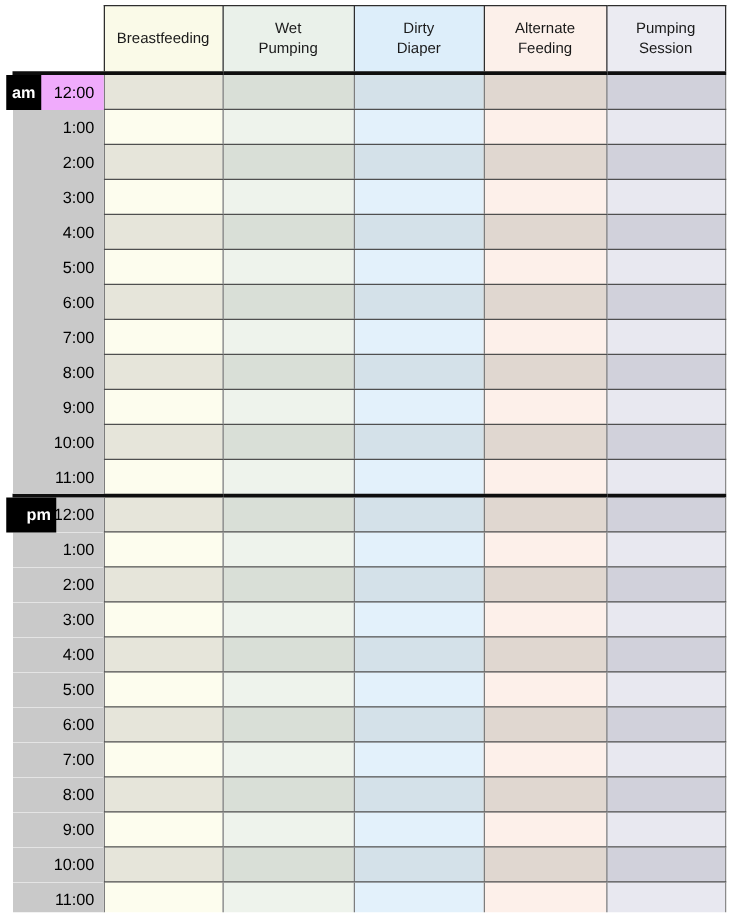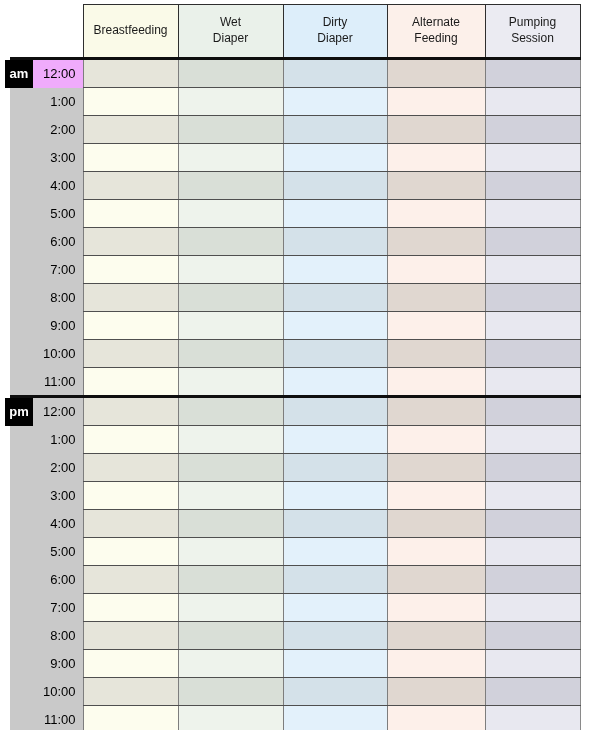--- a/index.html
+++ b/index.html
@@ -52,21 +52,21 @@
         <col style="width:105px">
       <col style="width:104px">
         <col style="width:98px">
         <col style="width:95px">
     </colgroup>
     <thead>
       <tr>
         <th class="corner"></th>
         <th class="col-header" style="background: rgb(250, 250, 232);">Breastfeeding</th>
         <th class="col-header" style="background: rgb(234, 241, 234);">Wet
-Diaper</th>
+Pumping</th>
         <th class="col-header" style="background: rgb(221, 238, 250);">Dirty
 Diaper</th>
         <th class="col-header" style="background: rgb(252, 240, 234);">Alternate
 Feeding</th>
         <th class="col-header" style="background: rgb(235, 235, 242);">Pumping
 Session</th>
       </tr>
     </thead>
     <tbody id="log-body">
         <tr class="row-dark">
@@ -159,21 +159,21 @@
         </tr>
         <tr class="row-light">
           <th class="time-cell" style="background: rgb(201, 201, 201);"><span class="time-label">11:00</span></th>
           <td class="log-cell" style="background: rgb(253, 253, 238);"></td>
           <td class="log-cell" style="background: rgb(238, 243, 236);"></td>
           <td class="log-cell" style="background: rgb(227, 241, 251);"></td>
           <td class="log-cell" style="background: rgb(253, 240, 234);"></td>
           <td class="log-cell last-col" style="background: rgb(232, 232, 240);"></td>
         </tr>
         <tr class="row-dark section-start">
-          <th class="time-cell" style="background: rgb(201, 201, 201);"><span class="ampm-badge" style="background: rgb(0, 0, 0); color: rgb(255, 255, 255);">pm</span><span class="time-label">12:00</span></th>
+          <th class="time-cell" style="background: rgb(201, 201, 201);"><span class="ampm-badge" style="background: rgb(0, 0, 0); color: rgb(255, 255, 255); padding-left: 12px;">pm</span><span class="time-label">12:00</span></th>
           <td class="log-cell" style="background: rgb(230, 229, 218);"></td>
           <td class="log-cell" style="background: rgb(217, 223, 215);"></td>
           <td class="log-cell" style="background: rgb(212, 225, 233);"></td>
           <td class="log-cell" style="background: rgb(224, 215, 208);"></td>
           <td class="log-cell last-col" style="background: rgb(209, 209, 219);"></td>
         </tr>
         <tr class="row-light">
           <th class="time-cell" style="background: rgb(201, 201, 201);"><span class="time-label">1:00</span></th>
           <td class="log-cell" style="background: rgb(253, 253, 238);"></td>
           <td class="log-cell" style="background: rgb(238, 243, 236);"></td>

